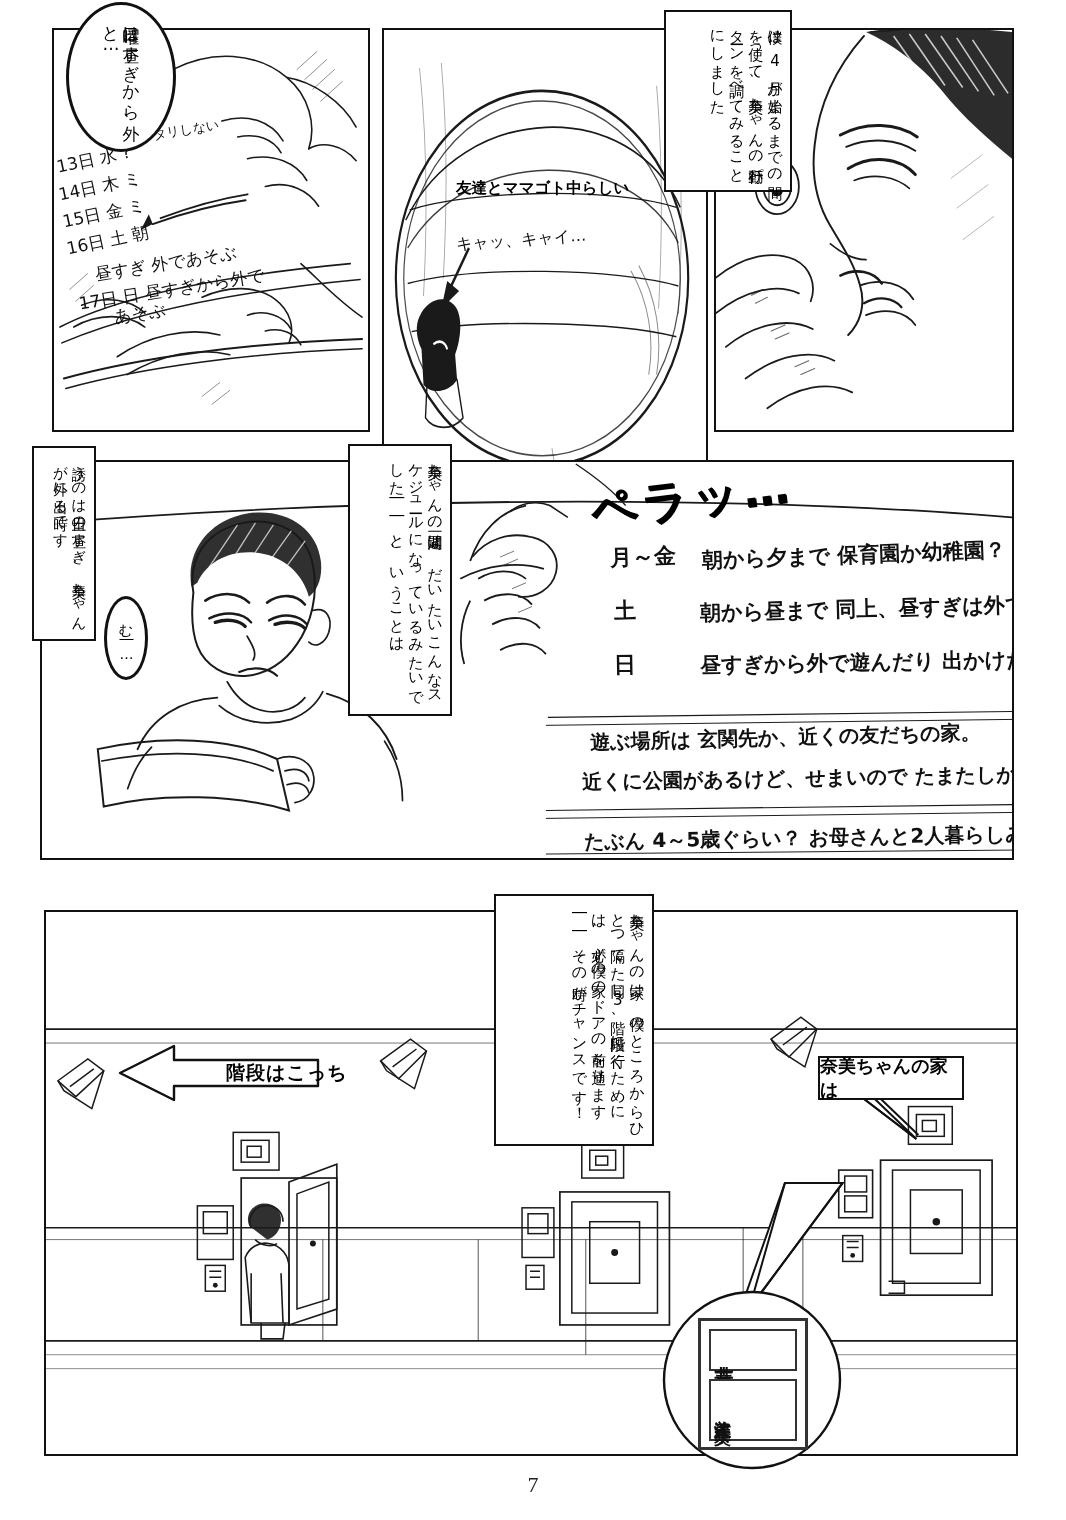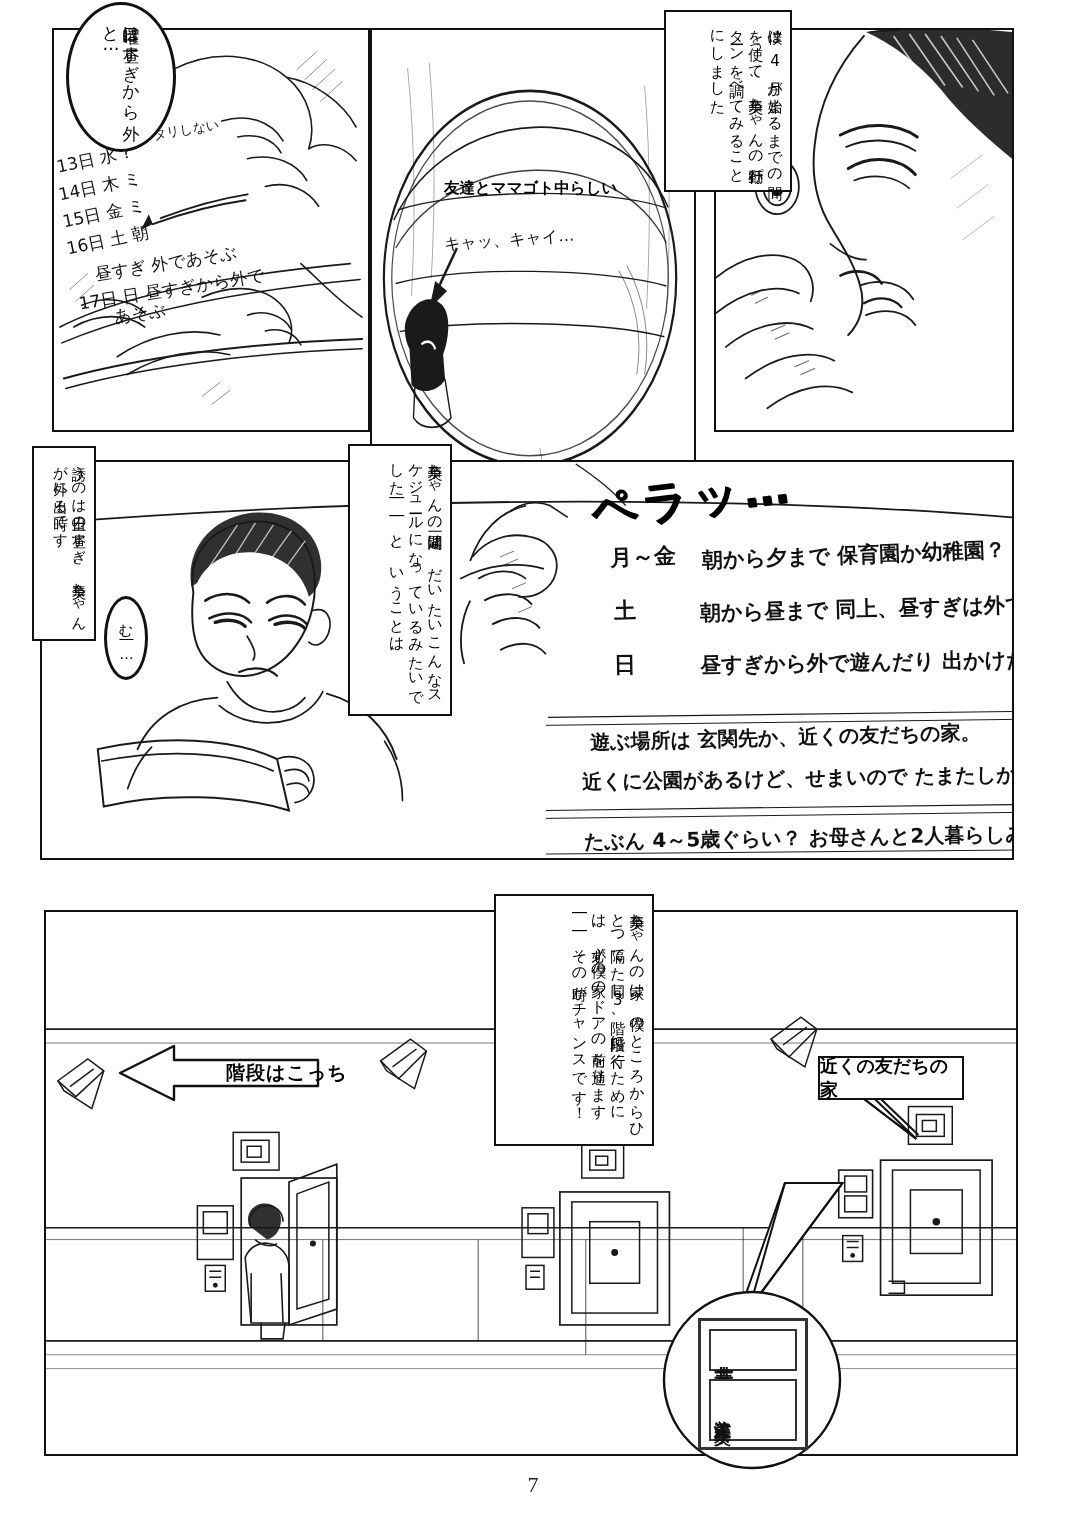--- a/index.html
+++ b/index.html
@@ -202,21 +202,21 @@
     <div class="hand" style="position:absolute; left:12px; top:199px; font-size:17px; transform:rotate(-12deg); white-space:nowrap;">16日 土 朝</div>
     <div class="hand" style="position:absolute; left:40px; top:222px; font-size:17px; transform:rotate(-9deg); white-space:nowrap;">昼すぎ 外であそぶ</div>
     <div class="hand" style="position:absolute; left:24px; top:248px; font-size:17px; transform:rotate(-9deg); white-space:nowrap;">17日 日 昼すぎから外で</div>
     <div class="hand" style="position:absolute; left:60px; top:272px; font-size:17px; transform:rotate(-8deg); white-space:nowrap;">あそぶ</div>
   </div>
 
   <div class="balloon" style="left:66px; top:2px; width:110px; height:150px; font-size:17px; padding:10px 4px;">
     <span>日曜は昼すぎから外、と…</span>
   </div>
 
-  <div class="panel" style="left:370px; top:28px; width:326px; height:516px;">
+  <div class="panel" style="left:382px; top:28px; width:326px; height:516px;">
     <div class="sketch">
       <svg viewBox="0 0 326 404" preserveAspectRatio="none">
         <g fill="none" stroke="#1a1a1a" stroke-width="1.5">
 
           <circle cx="160" cy="196" r="148" stroke-width="2.2"></circle>
           <circle cx="160" cy="196" r="140" stroke-width="1.2" opacity="0.8"></circle>
           <path d="M22 150 C80 56 250 52 300 140" stroke-width="1.4"></path>
           <path d="M24 172 C84 92 248 90 298 168" stroke-width="1.2" opacity="0.85"></path>
 
           <path d="M26 142 C90 126 232 124 296 140" stroke-width="1.1"></path>
@@ -552,21 +552,21 @@
     <svg class="sketch" style="z-index:44;" viewBox="0 0 974 546" preserveAspectRatio="none">
       <path d="M800 272 L690 420 L742 272 Z" fill="#fff" stroke="#111" stroke-width="2"></path>
       <path d="M800 272 L690 420" stroke="#111" stroke-width="2" fill="none"></path>
       <path d="M742 272 L700 420" stroke="#111" stroke-width="2" fill="none"></path>
     </svg>
   </div>
 
   <div class="narration" style="left:494px; top:894px; width:160px; height:252px; font-size:15px;">奈美ちゃんの家は、僕のところからひとつ隔てた同じ3階、階段に行くためには、必ず僕の家のドアの前を通ります――その時がチャンスです！</div>
 
   <div class="callout" style="left:818px; top:1056px; width:146px; height:44px; font-size:18px; font-weight:600;">
-    <span>近くの友だちの家</span>
+    <span>奈美ちゃんの家は</span>
   </div>
 
   <div class="nameplate-zoom" style="left:660px; top:1288px; width:184px; height:184px;">
     <svg viewBox="0 0 184 184" width="184" height="184">
       <circle cx="92" cy="92" r="88" fill="#fff" stroke="#111" stroke-width="2.4"></circle>
     </svg>
     <div class="np-inner" style="left:38px; top:30px; width:110px; height:132px; border-width:3px;">
       <div class="np-inner" style="left:8px; top:8px; width:88px; height:42px;">
         <div class="np-text" style="font-size:19px;">吉井</div>
       </div>

